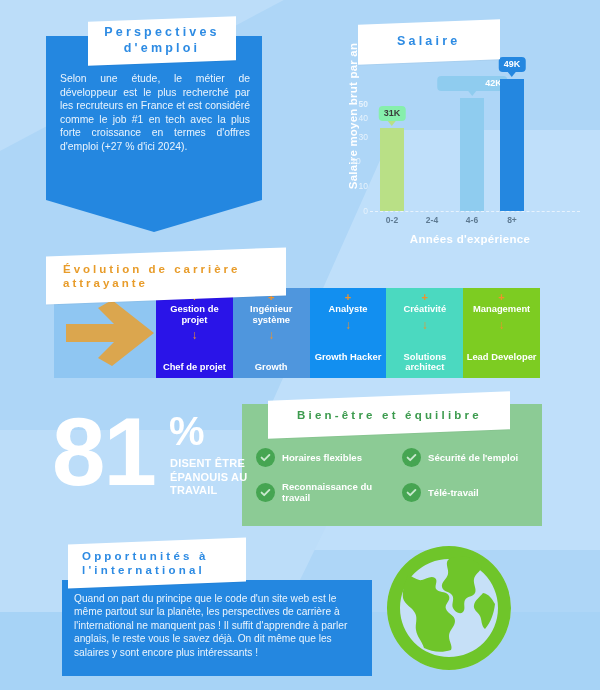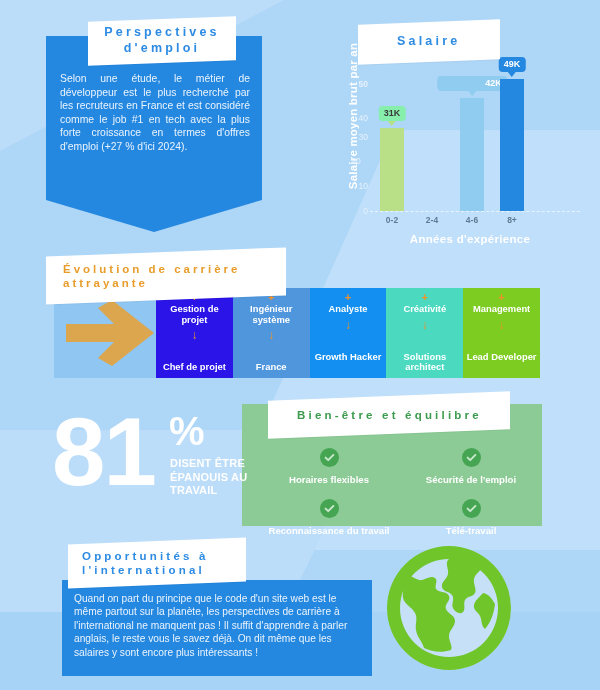--- a/index.html
+++ b/index.html
@@ -227,21 +227,21 @@
     left: 268px; top: 396px; width: 242px; height: 38px;
     justify-content: center;
   }
   #bienetre-banner .banner-text { color: #3C9B4E; font-size: 11.5px; }
   #bienetre-grid {
     position: absolute; left: 256px; top: 448px;
     width: 284px; z-index: 5;
     display: grid; grid-template-columns: 146px 138px;
     row-gap: 14px;
   }
-  .check-item { display: flex; align-items: center; gap: 7px; flex-direction: column; }
+  .check-item { display: flex; align-items: center; gap: 7px; }
   .check-circle {
     flex: 0 0 auto;
     width: 19px; height: 19px; border-radius: 50%;
     background: #46A552;
     display: flex; align-items: center; justify-content: center;
   }
   .check-label {
     color: #FFFFFF; font-size: 9.6px; font-weight: bold; line-height: 11px;
   }
 
@@ -288,21 +288,21 @@
   </div>
 
   <div id="chart-wrap">
     <div id="y-axis-title">Salaire moyen brut par an</div>
     <div id="y-ticks">
         <div class="tick" style="top: 136px;">0</div>
         <div class="tick" style="top: 111.273px;">10</div>
         <div class="tick" style="top: 86px; text-align: center;">20</div>
         <div class="tick" style="top: 61.8182px;">30</div>
         <div class="tick" style="top: 43px;">40</div>
-        <div class="tick" style="top: 9px; font-weight: bold;">50</div>
+        <div class="tick" style="top: 29px; font-weight: bold;">50</div>
       </div>
     <div id="plot">
         <div class="bar-col" style="left: 8px; height: 148px;">
           <div class="bar" style="height: 83.4182px; background: rgb(185, 224, 134);"></div>
           <div class="bubble dark-text" style="background: #86efac; border-top-color: rgb(185, 224, 134); bottom: 90.4182px;">31K</div>
         </div>
         <div class="bar-col" style="left: 88px; height: 148px;">
           <div class="bar" style="height: 113.018px; background: rgb(143, 204, 239);"></div>
           <div class="bubble" style="background: rgb(143, 204, 239); border-top-color: rgb(143, 204, 239); bottom: 120.018px; padding-left: 48px;">42K</div>
         </div>
@@ -334,21 +334,21 @@
         <div class="col" style="background: rgb(42, 20, 232);">
           <div class="plus">+</div>
           <div class="role-top">Gestion de projet</div>
           <div class="down">↓</div>
           <div class="role-bottom">Chef de projet</div>
         </div>
         <div class="col" style="background: rgb(79, 150, 221);">
           <div class="plus">+</div>
           <div class="role-top">Ingénieur système</div>
           <div class="down">↓</div>
-          <div class="role-bottom">France</div>
+          <div class="role-bottom">Growth</div>
         </div>
         <div class="col" style="background: rgb(18, 143, 240);">
           <div class="plus">+</div>
           <div class="role-top">Analyste</div>
           <div class="down">↓</div>
           <div class="role-bottom">Growth Hacker</div>
         </div>
         <div class="col" style="background: rgb(75, 217, 192);">
           <div class="plus">+</div>
           <div class="role-top">Créativité</div>

